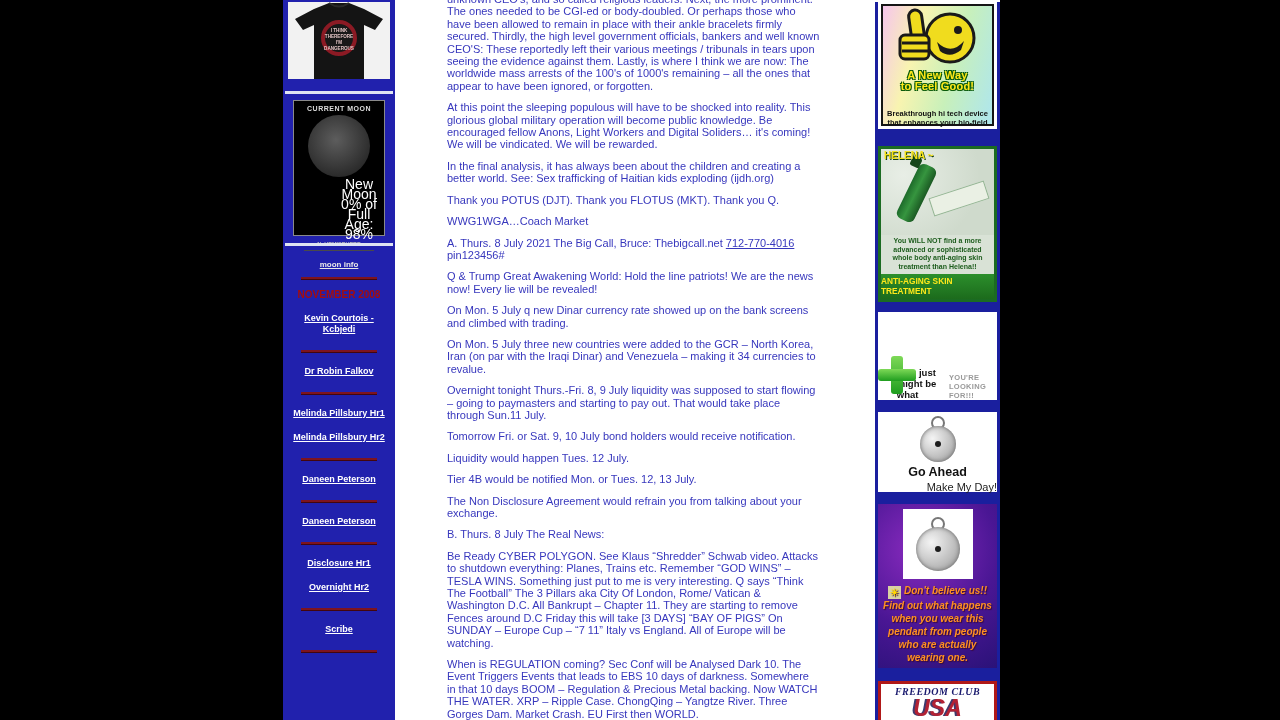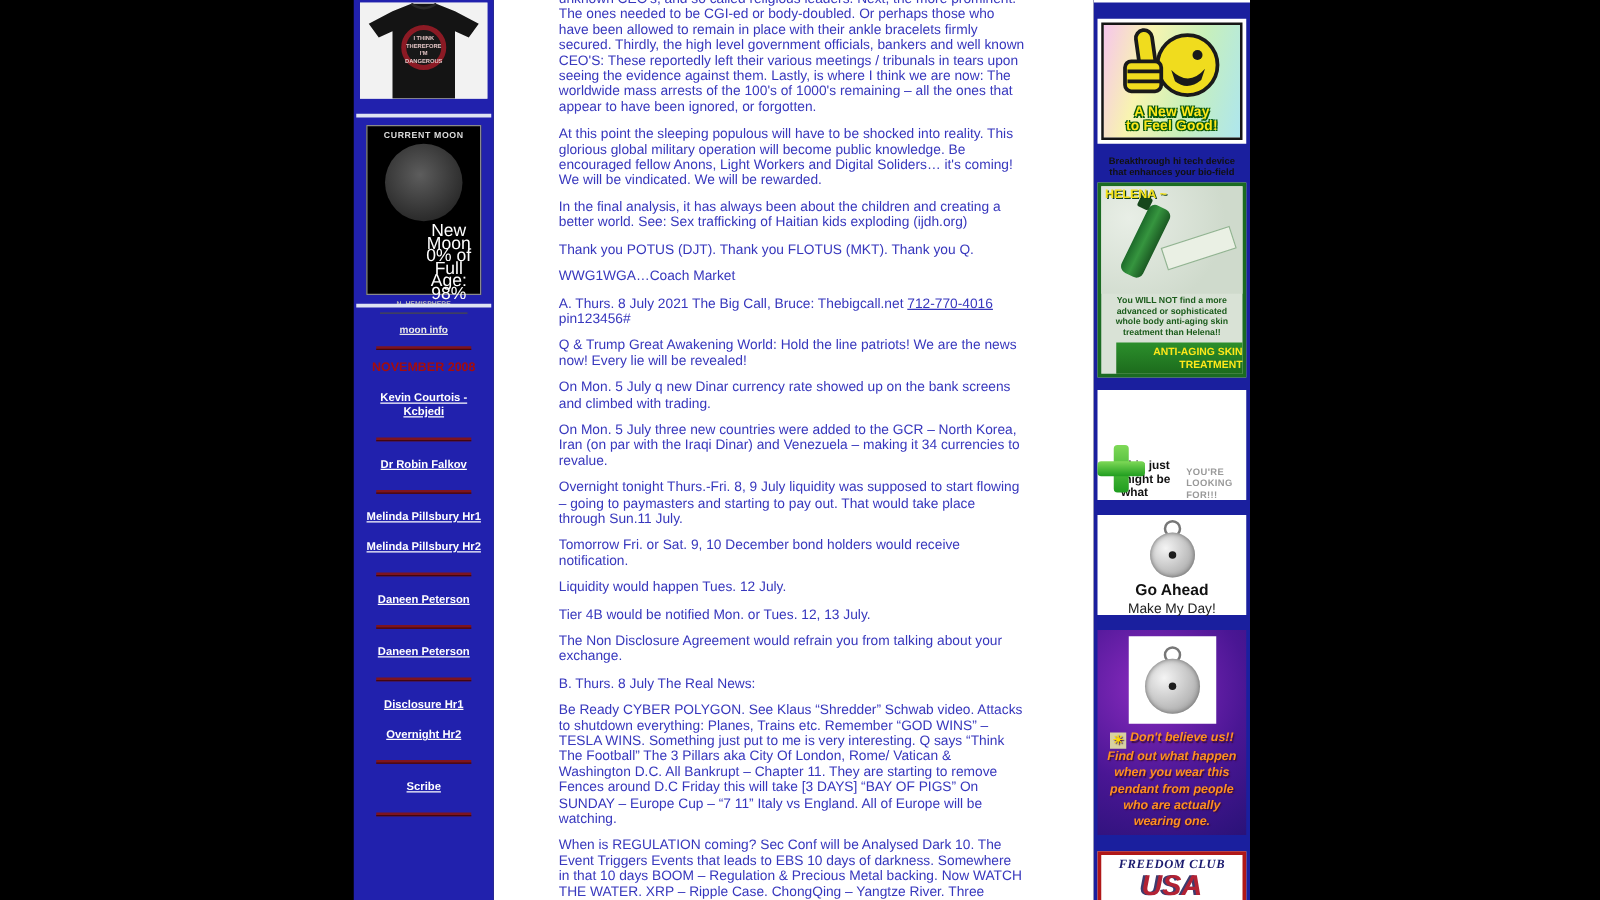--- a/index.html
+++ b/index.html
@@ -32,57 +32,57 @@
   .content{width:480px;flex:0 0 480px;background:#fff;box-sizing:border-box;
     padding:0 55px 0 52px;overflow:hidden;}
   .article p{color:var(--text-blue,#3737bd);font-size:11px;line-height:12.4px;margin:9px 0;}
   .article p:first-child{margin-top:-7px;}
   .inline-link{color:var(--text-blue,#3737bd);text-decoration:underline;cursor:pointer;}
 
   
   .ads{position:relative;width:125px;flex:0 0 125px;background:var(--ad-bar-blue,#1a1f9e);overflow:hidden;}
   .ad-topline{position:absolute;top:0;left:0;right:0;height:2px;background:#fff;}
   .ad{position:absolute;left:3px;right:3px;background:#fff;box-sizing:border-box;cursor:pointer;}
-  .ad-smiley{top:15px;height:100px;padding:3px;}
+  .ad-smiley{top:1px;height:128px;padding:3px;}
   .smiley-box{height:100%;box-sizing:border-box;border:2px solid #151515;text-align:center;
     background:linear-gradient(105deg,#f6c6ec,#f8f4b0 30%,#c8f0ba 62%,#aee6ee);}
   .fg-title{font-size:11px;line-height:11px;font-weight:bold;color:#ffe81a;letter-spacing:.2px;
     text-shadow:-1px -1px 0 #0a5a0a,1px -1px 0 #0a5a0a,-1px 1px 0 #0a5a0a,1px 1px 0 #0a5a0a;}
   .fg-sub{font-size:7.5px;line-height:8.5px;font-weight:bold;color:#111;margin-top:18px;padding:0 4px;}
   .ad-helena{top:146px;height:156px;border:3px solid #1b6b22;background:#d9e2d6;}
   .helena-label{position:absolute;top:1px;left:3px;font-size:10px;font-weight:bold;color:#f5e11a;
     text-shadow:1px 1px 0 #123d12;z-index:2;}
   .helena-img{position:absolute;top:0;left:0;right:0;height:86px;overflow:hidden;
     background:radial-gradient(circle at 20% 30%,#e8eee6,#cfdacc 70%);}
   .bottle{position:absolute;left:26px;top:14px;width:19px;height:60px;border-radius:6px;
     transform:rotate(26deg);background:linear-gradient(90deg,#1d6b2a,#36953f 45%,#1b5a23);}
   .bottle-cap{position:absolute;left:30px;top:8px;width:10px;height:10px;background:#16471b;
     transform:rotate(26deg);border-radius:2px;}
   .helena-tube{position:absolute;right:6px;top:40px;width:56px;height:17px;background:#eaf0e4;
     border:1px solid #93b493;transform:rotate(-18deg);}
   .helena-body{position:absolute;top:88px;left:2px;right:2px;font-size:7px;line-height:8.6px;
     font-weight:bold;color:#1c5c1c;text-align:center;}
   .helena-underline{width:70%;height:1px;background:#1c5c1c;margin:1px auto 0;}
-  .helena-footer{position:absolute;bottom:0;left:12px;right:0;padding:2px 0 3px;text-align:right;
+  .helena-footer{position:absolute;bottom:0;left:0;right:0;padding:2px 0 3px;text-align:left;
     background:linear-gradient(#2c8f2c,#1c6b1c);color:#ffe81a;font-size:8.3px;font-weight:bold;}
   .ad-plus{top:312px;height:88px;display:flex;flex-direction:row;align-items:flex-end;justify-content:center;}
   .plus{position:relative;width:38px;height:38px;margin-bottom:6px;}
   .plus::before{content:"";position:absolute;left:13px;top:0;width:12px;height:38px;border-radius:3px;
     background:linear-gradient(#7ed957,#1f9d1f);}
   .plus::after{content:"";position:absolute;top:13px;left:0;height:12px;width:38px;border-radius:3px;
     background:linear-gradient(#7ed957,#1f9d1f);}
   .lf-line1{font-size:9.5px;font-weight:bold;color:#111;}
   .lf-line2{font-size:7.5px;font-weight:bold;color:#999;letter-spacing:.3px;margin-top:3px;}
   .ad-goahead{top:412px;height:80px;text-align:center;padding-top:4px;}
   .chain{width:10px;height:10px;border:2px solid #777;border-radius:50%;margin:0 auto -4px;}
   .disc{position:relative;width:36px;height:36px;border-radius:50%;margin:0 auto;
     background:radial-gradient(circle at 35% 35%,#f4f4f4,#bcbcbc 60%,#8e8e8e);box-shadow:inset 0 0 4px #666;}
   .disc .hole{position:absolute;left:15px;top:15px;width:6px;height:6px;background:#1d1d1d;border-radius:50%;}
   .ga-line1{font-size:12.5px;font-weight:bold;color:#111;margin-top:3px;}
-  .ga-line2{font-size:11px;color:#222;margin-top:2px;}
+  .ga-line2{font-size:11px;color:#222;margin-top:2px;text-align:right;}
   .ad-purple{top:504px;height:164px;text-align:center;padding-top:5px;
     background:radial-gradient(circle at 35% 28%,#8a2bbf,#4a1694 55%,#2a1278);}
   .pend-box{width:70px;height:70px;background:#fff;margin:0 auto 5px;display:flex;flex-direction:column;
     align-items:center;justify-content:center;}
   .pend-box .disc{width:44px;height:44px;}
   .pend-box .disc .hole{left:19px;top:19px;}
   .db-text{padding:0 3px;font-size:10px;line-height:13px;font-weight:bold;font-style:italic;color:#ff9020;
     text-shadow:1px 1px 1px #3a0a3a;}
   .sun-chip{display:inline-block;width:13px;height:13px;background:#d8d2a2;color:#ffd700;font-size:10px;
     line-height:13px;font-style:normal;margin-right:3px;vertical-align:-2px;}
@@ -156,21 +156,21 @@
           <p>unknown CEO's, and so called religious leaders. Next, the more prominent. The ones needed to be CGI-ed or body-doubled. Or perhaps those who have been allowed to remain in place with their ankle bracelets firmly secured. Thirdly, the high level government officials, bankers and well known CEO'S: These reportedly left their various meetings / tribunals in tears upon seeing the evidence against them. Lastly, is where I think we are now: The worldwide mass arrests of the 100's of 1000's remaining – all the ones that appear to have been ignored, or forgotten.</p>
           <p>At this point the sleeping populous will have to be shocked into reality. This glorious global military operation will become public knowledge. Be encouraged fellow Anons, Light Workers and Digital Soliders… it's coming! We will be vindicated. We will be rewarded.</p>
           <p>In the final analysis, it has always been about the children and creating a better world. See: Sex trafficking of Haitian kids exploding (ijdh.org)</p>
           <p>Thank you POTUS (DJT). Thank you FLOTUS (MKT). Thank you Q.</p>
           <p>WWG1WGA…Coach Market</p>
           <p>A. Thurs. 8 July 2021 The Big Call, Bruce: Thebigcall.net <a class="inline-link">712-770-4016</a> pin123456#</p>
           <p>Q &amp; Trump Great Awakening World: Hold the line patriots! We are the news now! Every lie will be revealed!</p>
           <p>On Mon. 5 July q new Dinar currency rate showed up on the bank screens and climbed with trading.</p>
           <p>On Mon. 5 July three new countries were added to the GCR – North Korea, Iran (on par with the Iraqi Dinar) and Venezuela – making it 34 currencies to revalue.</p>
           <p>Overnight tonight Thurs.-Fri. 8, 9 July liquidity was supposed to start flowing – going to paymasters and starting to pay out. That would take place through Sun.11 July.</p>
-          <p>Tomorrow Fri. or Sat. 9, 10 December bond holders would receive notification.</p>
+          <p>Tomorrow Fri. or Sat. 9, 10 July bond holders would receive notification.</p>
           <p>Liquidity would happen Tues. 12 July.</p>
           <p>Tier 4B would be notified Mon. or Tues. 12, 13 July.</p>
           <p>The Non Disclosure Agreement would refrain you from talking about your exchange.</p>
           <p>B. Thurs. 8 July The Real News:</p>
           <p>Be Ready CYBER POLYGON. See Klaus “Shredder” Schwab video. Attacks to shutdown everything: Planes, Trains etc. Remember “GOD WINS” – TESLA WINS. Something just put to me is very interesting. Q says “Think The Football” The 3 Pillars aka City Of London, Rome/ Vatican &amp; Washington D.C. All Bankrupt – Chapter 11. They are starting to remove Fences around D.C Friday this will take [3 DAYS] “BAY OF PIGS” On SUNDAY – Europe Cup – “7 11” Italy vs England. All of Europe will be watching.</p>
           <p>When is REGULATION coming? Sec Conf will be Analysed Dark 10. The Event Triggers Events that leads to EBS 10 days of darkness. Somewhere in that 10 days BOOM – Regulation &amp; Precious Metal backing. Now WATCH THE WATER. XRP – Ripple Case. ChongQing – Yangtze River. Three Gorges Dam. Market Crash. EU First then WORLD.</p>
         </div>
     </main>
 
     <aside class="ads">
@@ -222,21 +222,21 @@
         <div class="ga-line2">Make My Day!</div>
       </div>
 
       <div class="ad ad-purple">
         <div class="pend-box">
           <div class="chain"></div>
           <div class="disc">
               <div class="hole"></div>
             </div>
         </div>
-        <div class="db-text"><span class="sun-chip">☀</span><span>Don't believe us!! Find out what happen when you wear this pendant from people who are actually wearing one.</span></div>
+        <div class="db-text"><span class="sun-chip">☀</span><span>Don't believe us!! Find out what happens when you wear this pendant from people who are actually wearing one.</span></div>
       </div>
 
       <div class="ad ad-freedom">
         <div class="fc-line1">FREEDOM CLUB</div>
         <div class="fc-line2">USA</div>
       </div>
     </aside>
 
   </div>
 </div>

